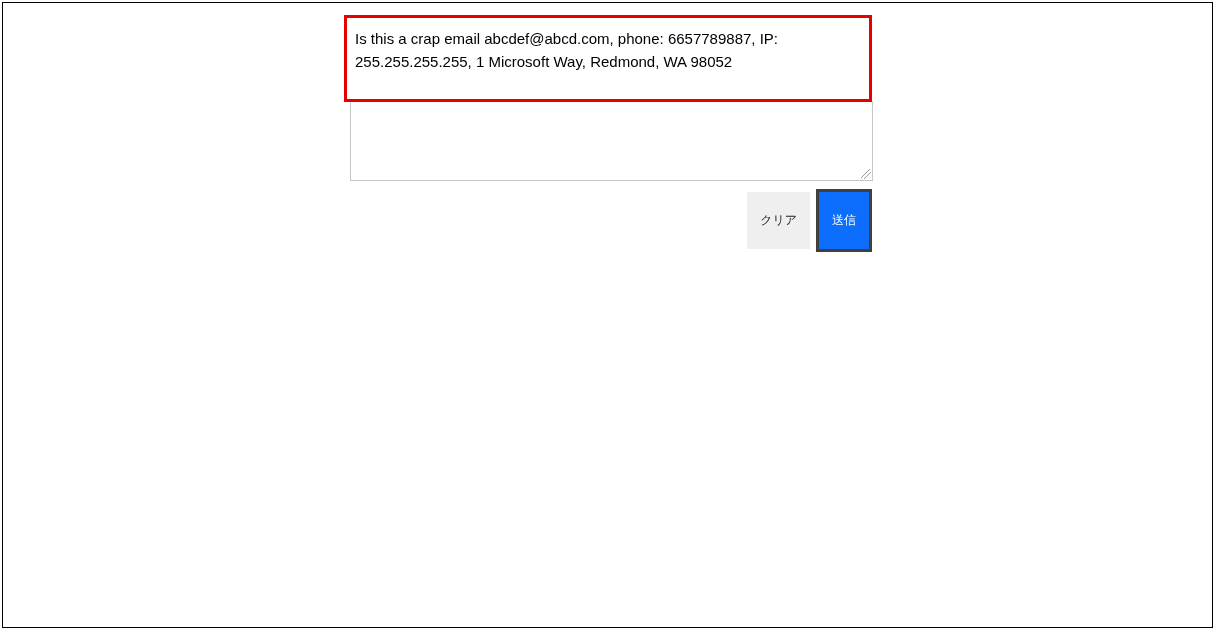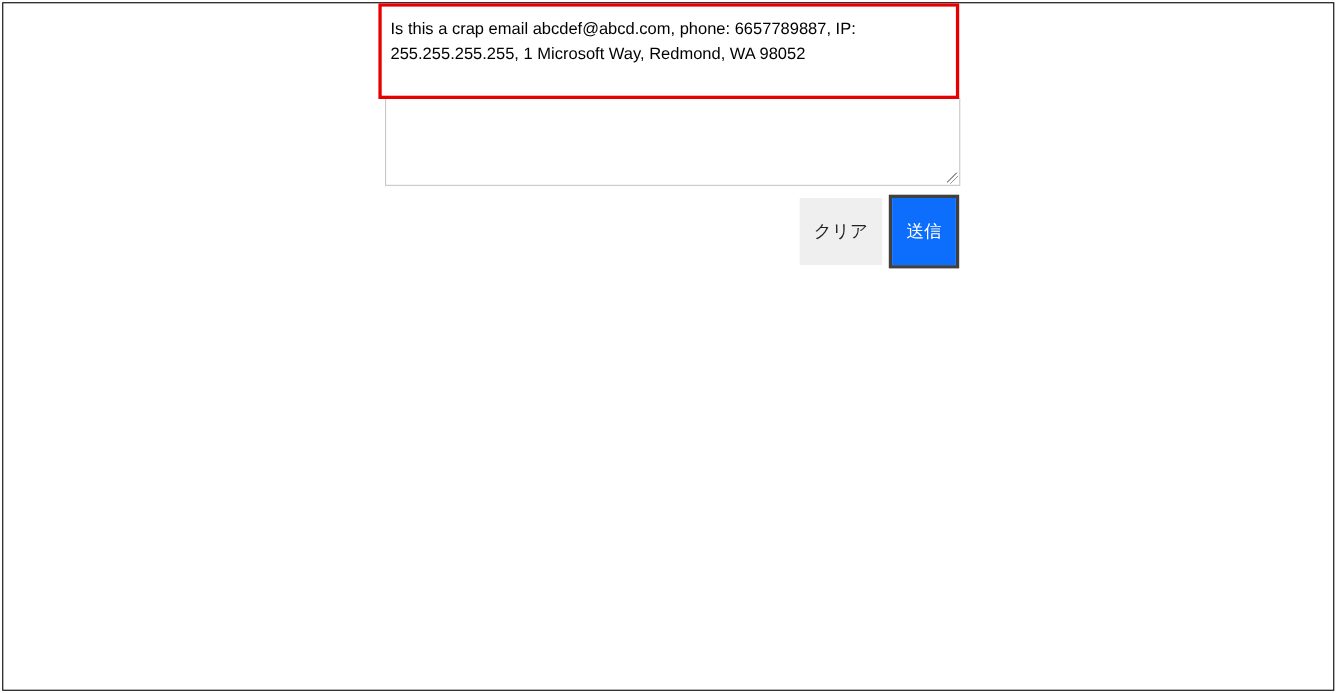--- a/index.html
+++ b/index.html
@@ -19,21 +19,21 @@
     .outer-frame {
       border: 1px solid #000;
       width: 1211px;
       height: 626px;
       margin: 2px;
       position: relative;
     }
     .form-area {
       position: absolute;
       left: 341px;
-      top: 0;
+      top: 12px;
       width: 528px;
     }
     .highlight-box {
       border: 3px solid #e60000;
       padding: 10px 9px 26px 8px;
       line-height: 1.5;
       background: #fff;
       position: relative;
       z-index: 2;
     }
@@ -60,21 +60,21 @@
     .button-row {
       display: flex;
       justify-content: flex-end;
       gap: 6px;
       margin-top: 8px;
       padding-right: 0;
       align-items: center;
     }
     .btn {
       padding: 19px 12px;
-      font-size: 16px;
+      font-size: 12px;
       border: 1px solid transparent;
       cursor: pointer;
       font-family: inherit;
     }
     .btn-clear {
       background: #efefef;
       color: #222;
     }
     .btn-submit {
       background: #0d6efd;

